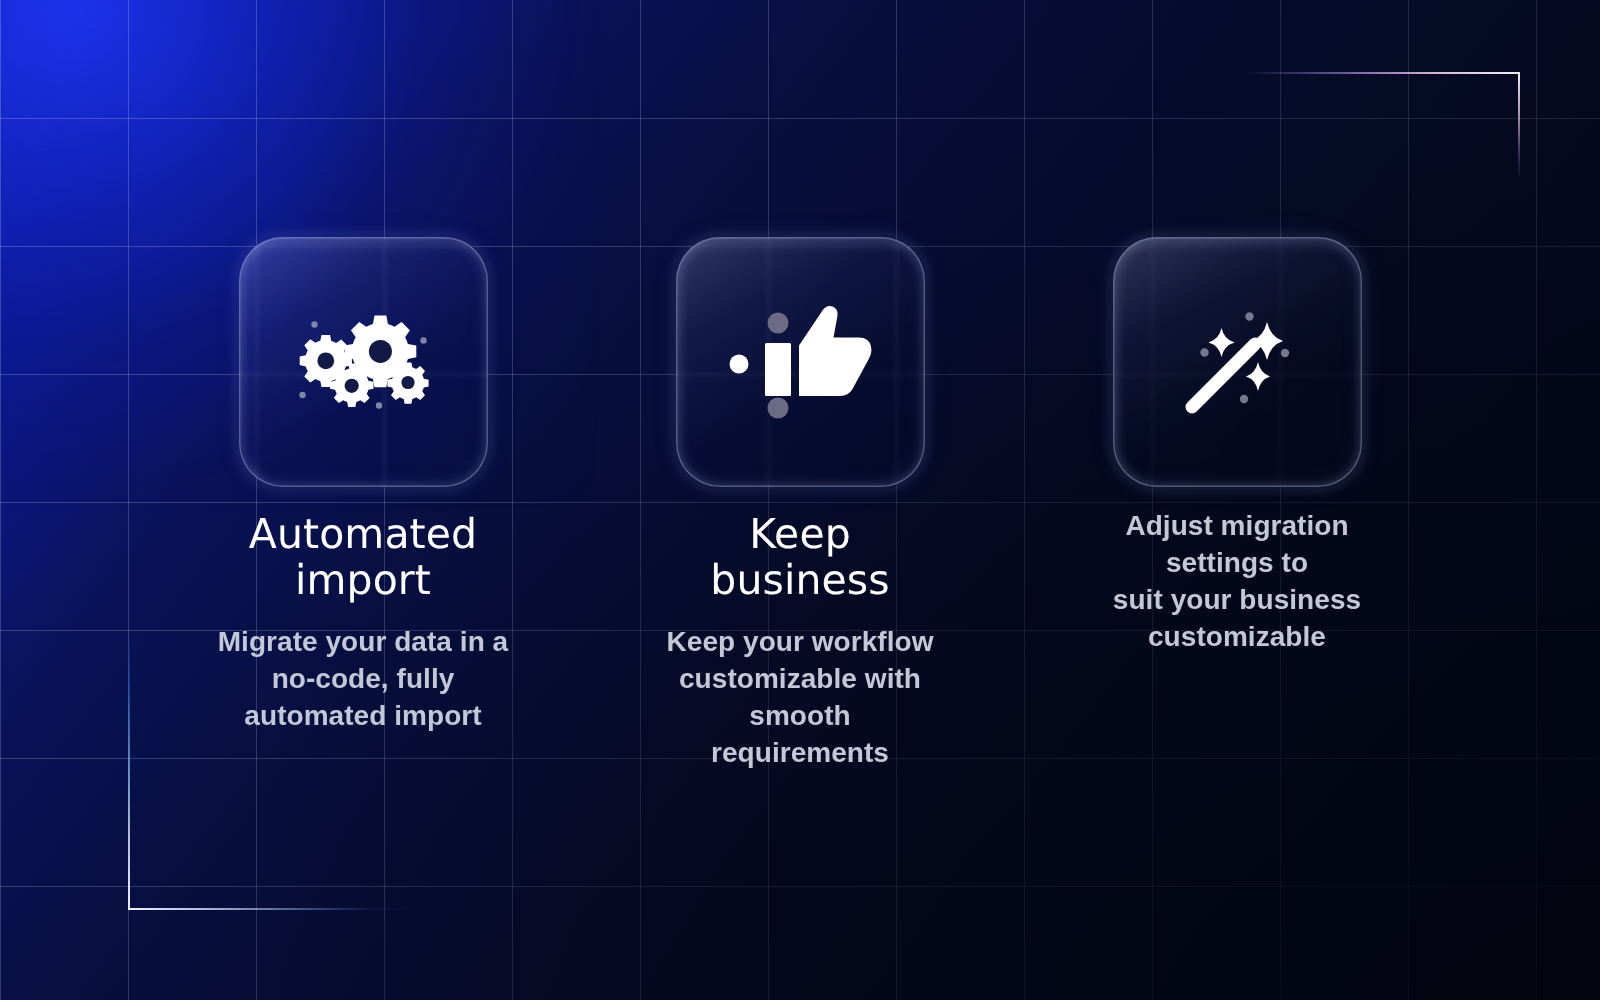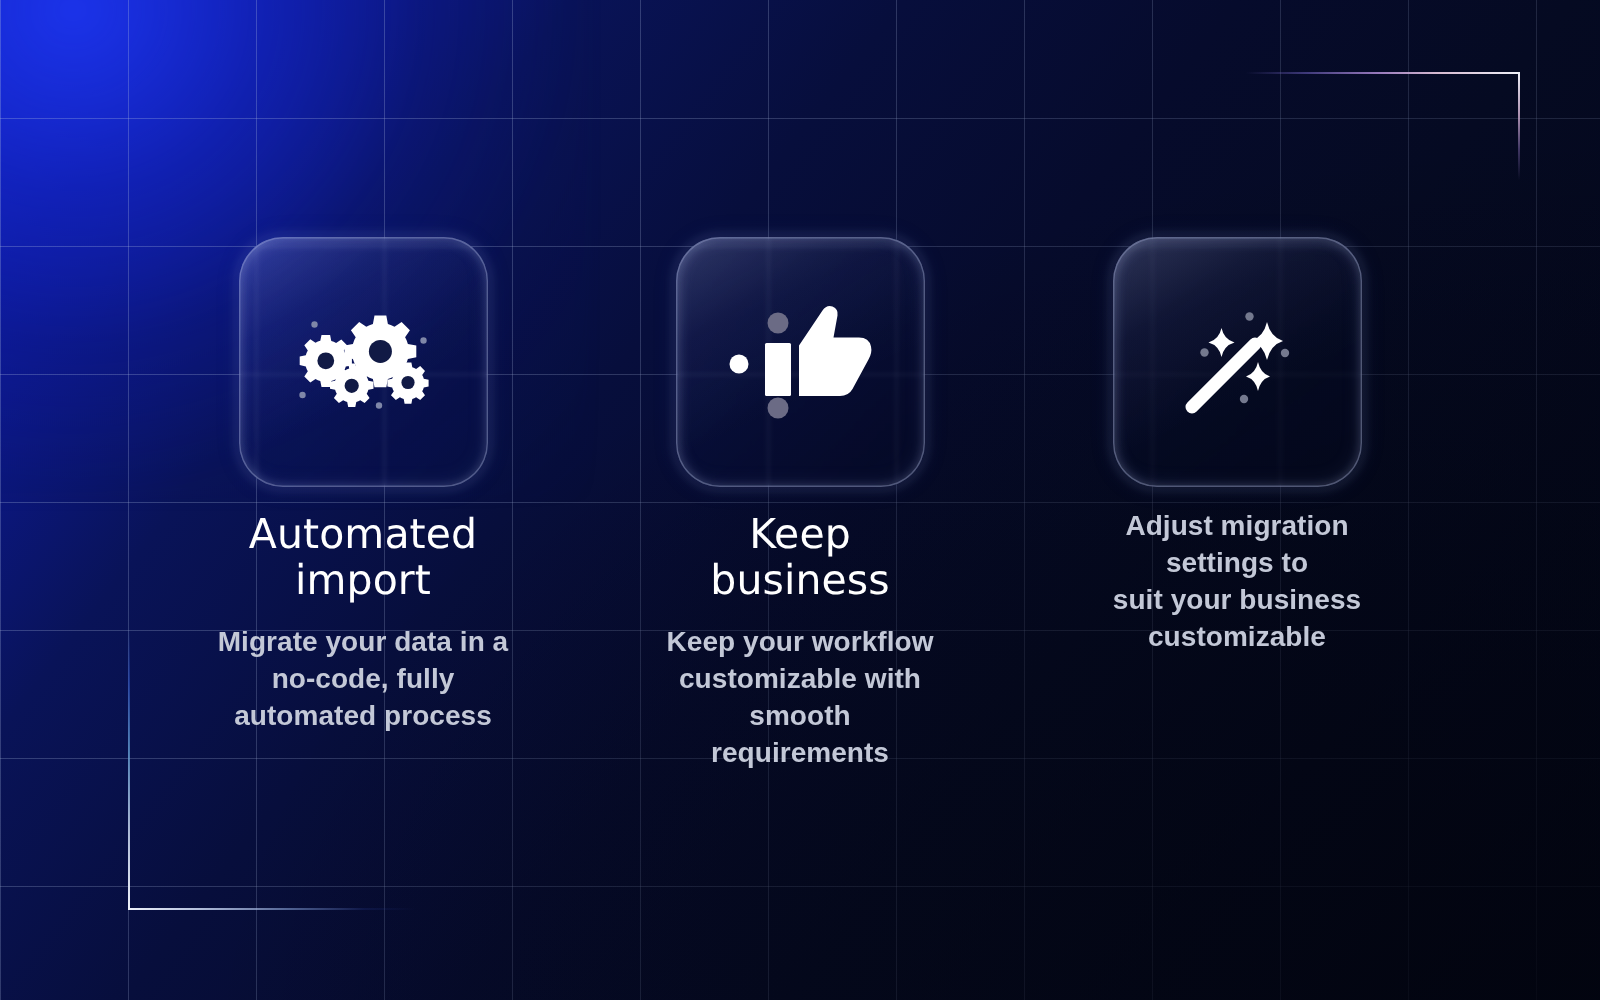--- a/index.html
+++ b/index.html
@@ -260,21 +260,21 @@
           </g>
         </svg>
       </div>
       <div class="c-title">
         <span>Automated</span><br>
         <span>import</span>
       </div>
       <div class="c-desc">
         <span>Migrate your data in a</span><br>
         <span>no-code, fully</span><br>
-        <span>automated process</span>
+        <span>automated import</span>
       </div>
     </div>
 
     <div class="card">
       <div class="tile">
         <svg width="150" height="116" viewBox="0 0 150 116">
 
           <circle cx="14" cy="60" r="9.5" fill="#ffffff"></circle>
           <circle cx="53" cy="19" r="10.5" fill="#6b6b85"></circle>
           <circle cx="53" cy="104" r="10.5" fill="#6b6b85"></circle>

